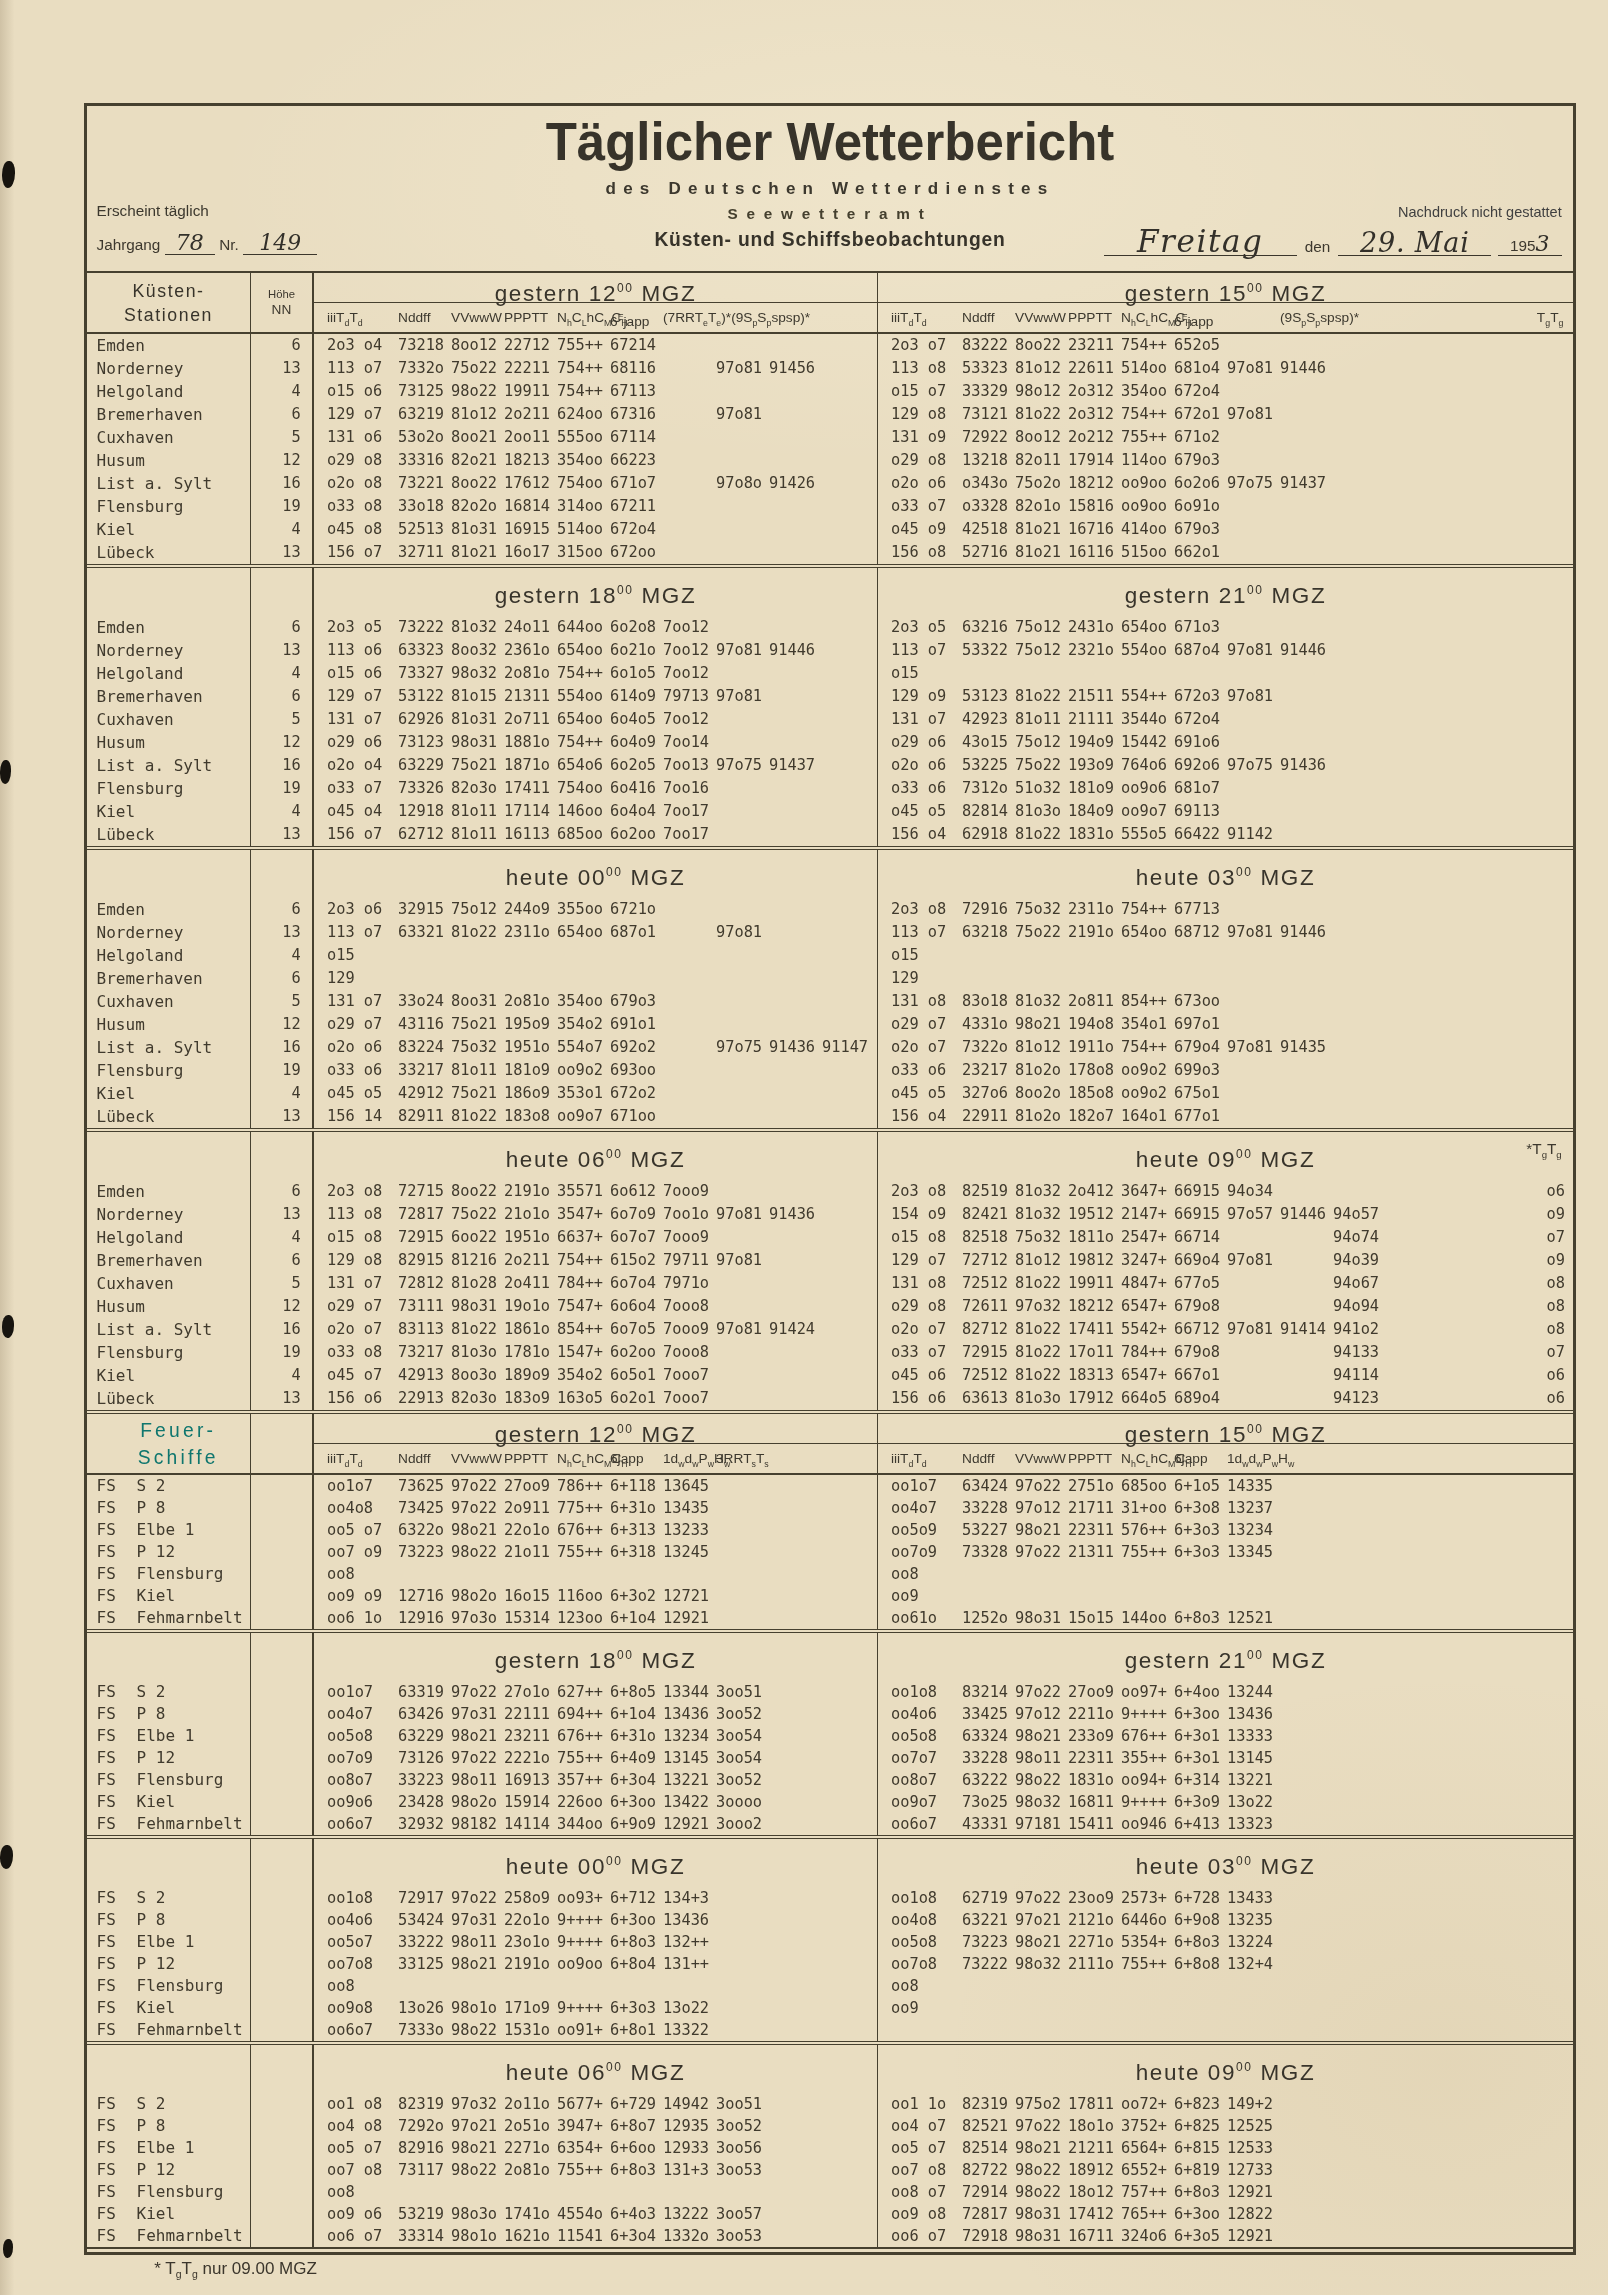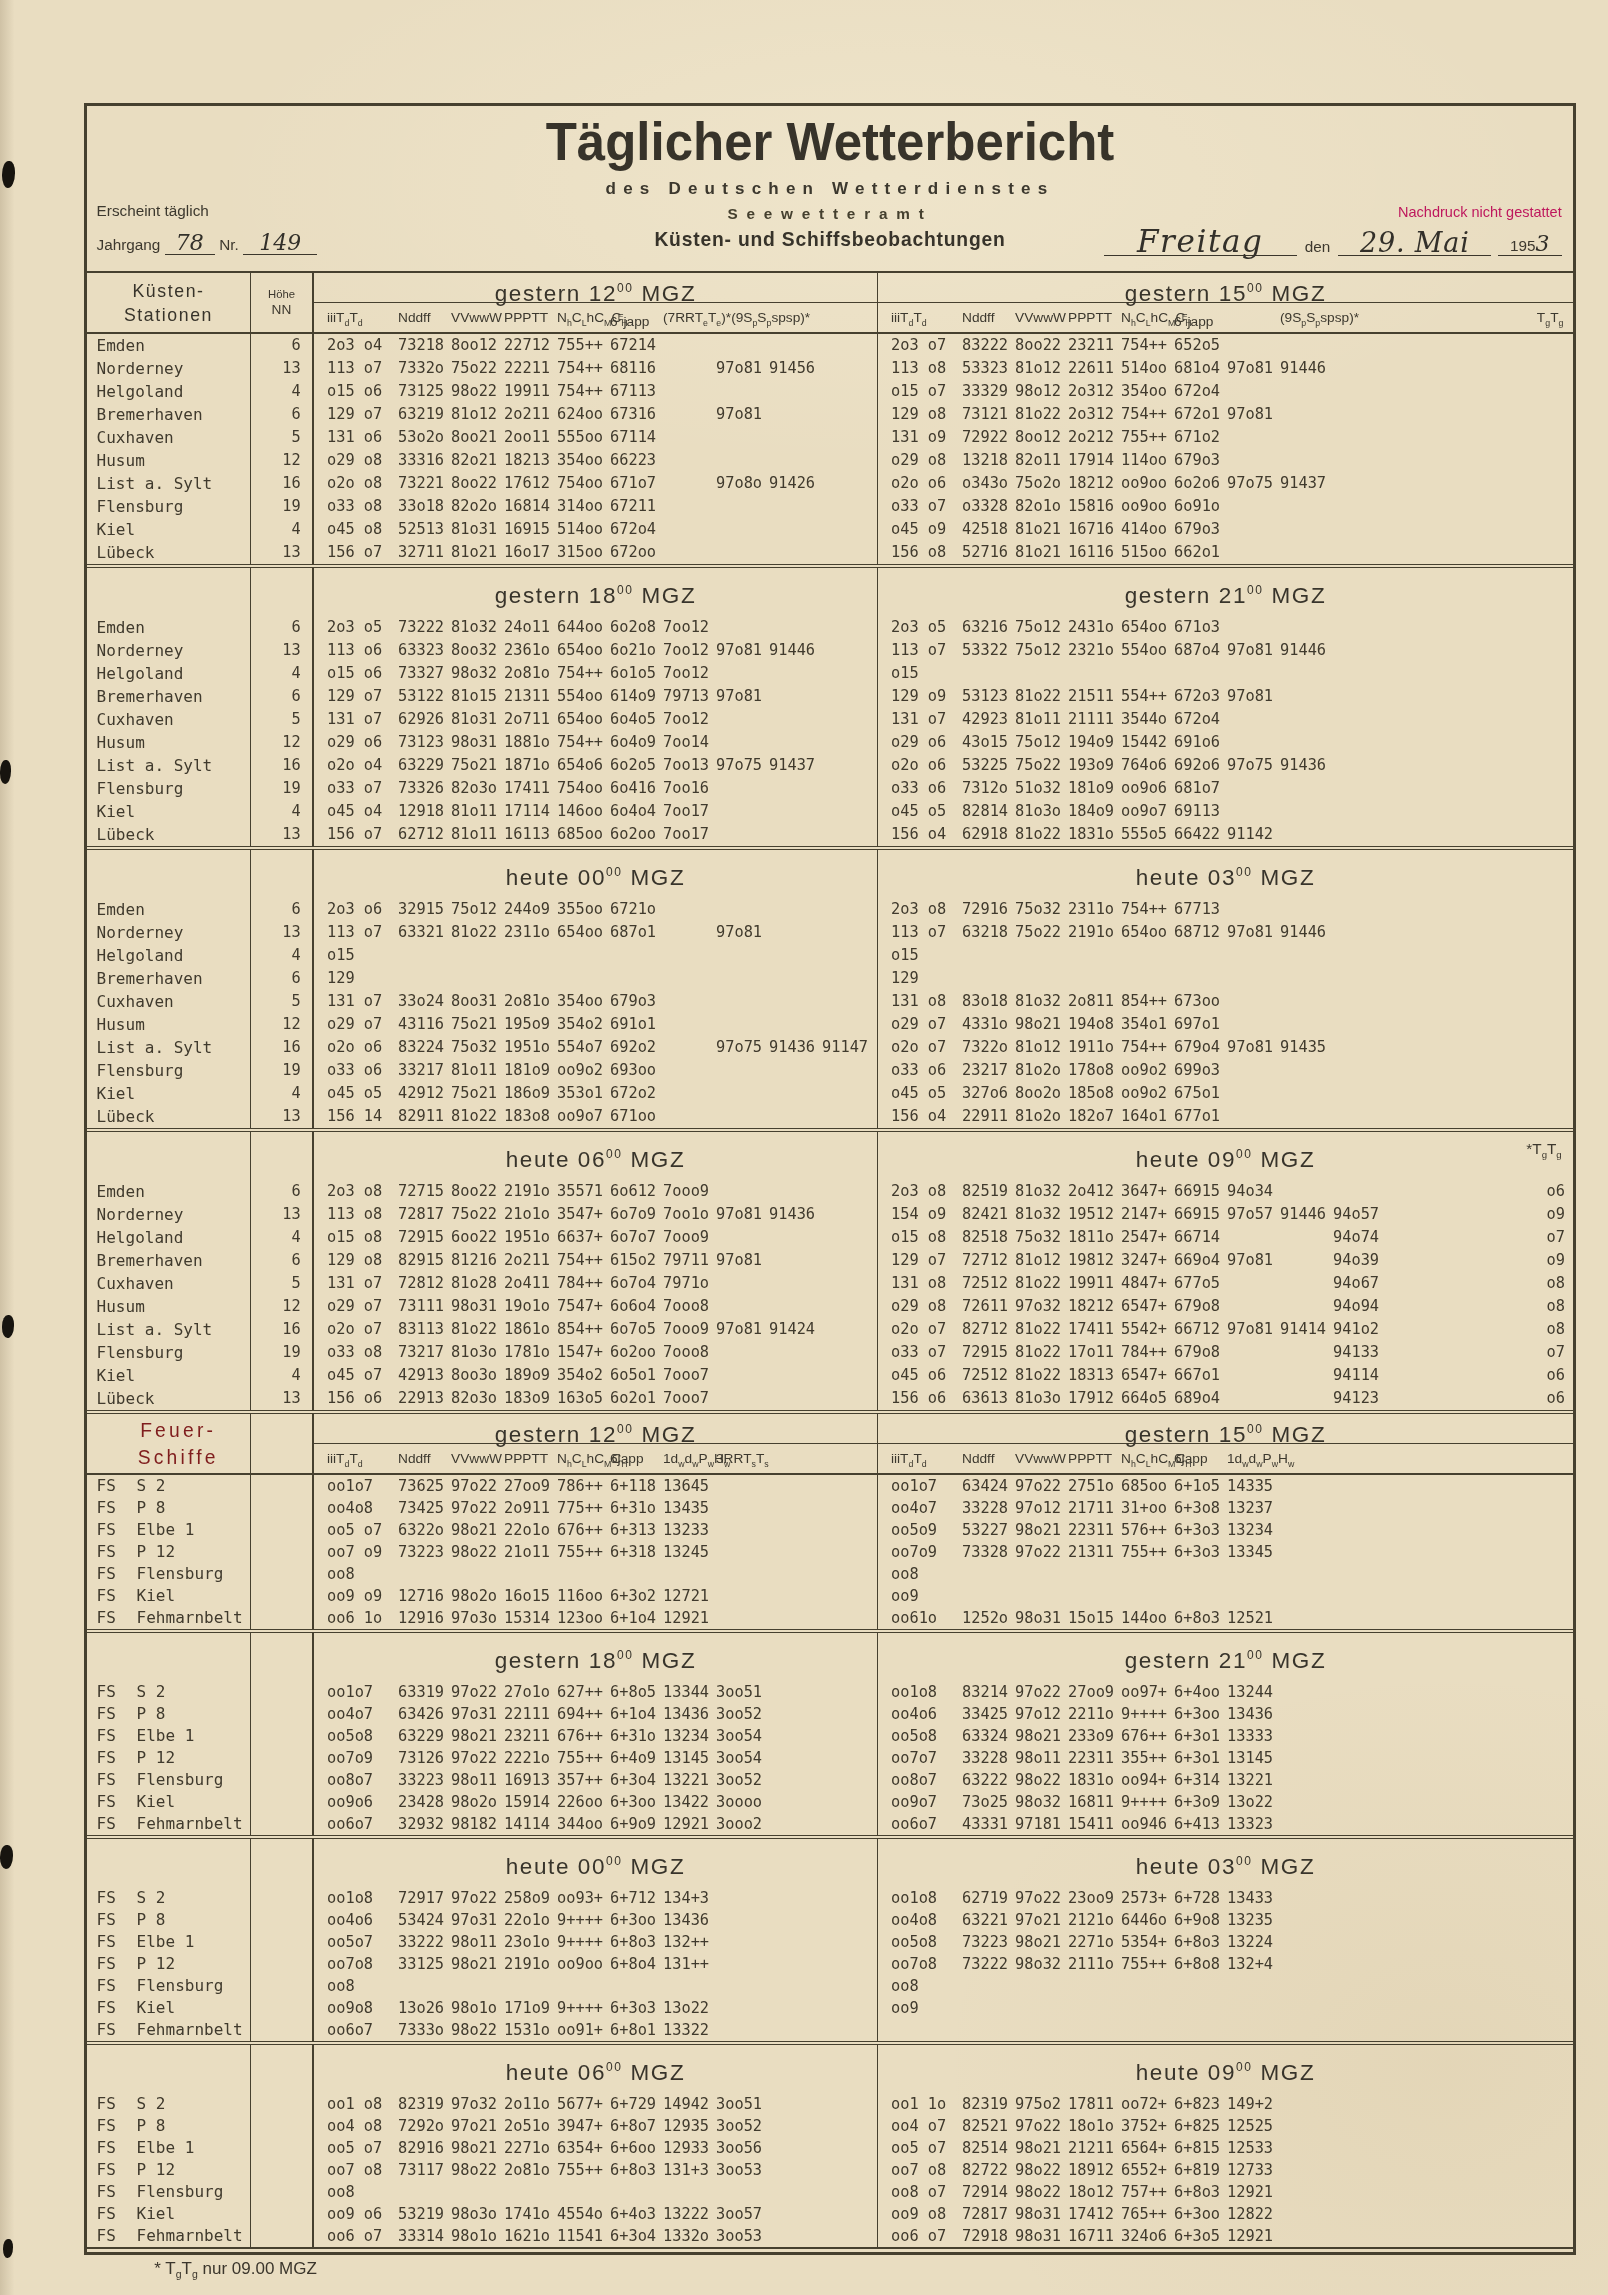--- a/index.html
+++ b/index.html
@@ -25,21 +25,21 @@
   
   .doc-header{position:relative;height:159px;}
   .title{ text-align:center;margin-top:6.4px;
     font-family:"Liberation Sans",sans-serif;font-weight:700;font-size:51px;
     letter-spacing:0px;color:#37332a;transform:scaleY(1.04);}
   .sub1{text-align:center;font-weight:700;font-size:17px;letter-spacing:7.2px;margin-top:8px;color:#3c382e;}
   .sub2{text-align:center;font-weight:700;font-size:15.3px;letter-spacing:8.8px;margin-top:5.6px;color:#45402f;}
   .sub3{text-align:center;font-weight:700;font-size:19.3px;letter-spacing:0.8px;margin-top:5.6px;color:#37332a;}
   .pub-left{position:absolute;left:9.6px;top:90px;font-size:15.3px;color:#3c382e;}
   .jahrgang-line{position:absolute;left:9.6px;top:122px;font-size:16px;white-space:nowrap;}
-  .pub-right{position:absolute;right:11.3px;top:92px;font-size:14.5px;color:#be185d;}
+  .pub-right{position:absolute;right:11.3px;top:92px;font-size:14.5px;color:#404040;}
   .date-line{position:absolute;right:11.3px;top:117px;display:flex;align-items:flex-end;white-space:nowrap;}
   .hw{font-family:"DejaVu Serif",serif;font-style:italic;color:#33302a;}
   .uline{display:inline-block;border-bottom:1.6px solid #3b362c;text-align:center;}
   .jv{font-size:22px;line-height:17.7px;} 
   .datew{font-size:31px;line-height:24px;letter-spacing:1.6px;}
   .datem{font-size:27px;line-height:22.5px;letter-spacing:0.8px;} .years{font-size:22px;line-height:17.7px;}
   .small-label{font-size:15.3px;}
 
   
   :root{}
@@ -60,21 +60,21 @@
     color:#38342b;border-bottom:1.6px solid #46402f;white-space:nowrap;}
   .sect-title sup{font-size:12px;}
   .band .sect-title{border-bottom:none;height:auto;}
   .codes{height:29px;line-height:29px;white-space:nowrap;position:relative;padding-left:13px;font-size:13.7px;color:#3c382e;}
   .codes sub{font-size:8.8px;} .codes sup{font-size:8.8px;}
   .head-first{border-bottom:2.4px solid #46402f;}
   .band{height:48px;}
   .band .c3,.band .c4{display:flex;align-items:center;justify-content:center;}
   .fs-band-first{border-bottom:2.4px solid #46402f;}
   .fs-label{padding-left:19.3px;display:flex;flex-direction:column;justify-content:center;height:100%;}
-  .fs-label div{font-size:19.3px;letter-spacing:3.2px;line-height:27px;color:#7f1d1d;}
+  .fs-label div{font-size:19.3px;letter-spacing:3.2px;line-height:27px;color:#0f766e;}
   .data-row{font-family:"DejaVu Sans Mono",monospace;font-size:15.3px;color:#403a2d;}
   .k-rows{height:23px;line-height:23px;}
   .fs-rows{height:22px;line-height:22px;}
   .data-row .c1{padding-left:9.6px;white-space:nowrap;font-size:16px;}
   .data-row .c2{text-align:right;padding-right:11.3px;}
   .pane{padding-left:13px;white-space:nowrap;position:relative;}
   .tok{display:inline-block;width:53px;vertical-align:top;}
   .tok.t0{width:71px;}
   .tok.tg{position:absolute;right:8px;width:auto;}
   .codes .tok{font-family:"Liberation Sans",sans-serif;}

